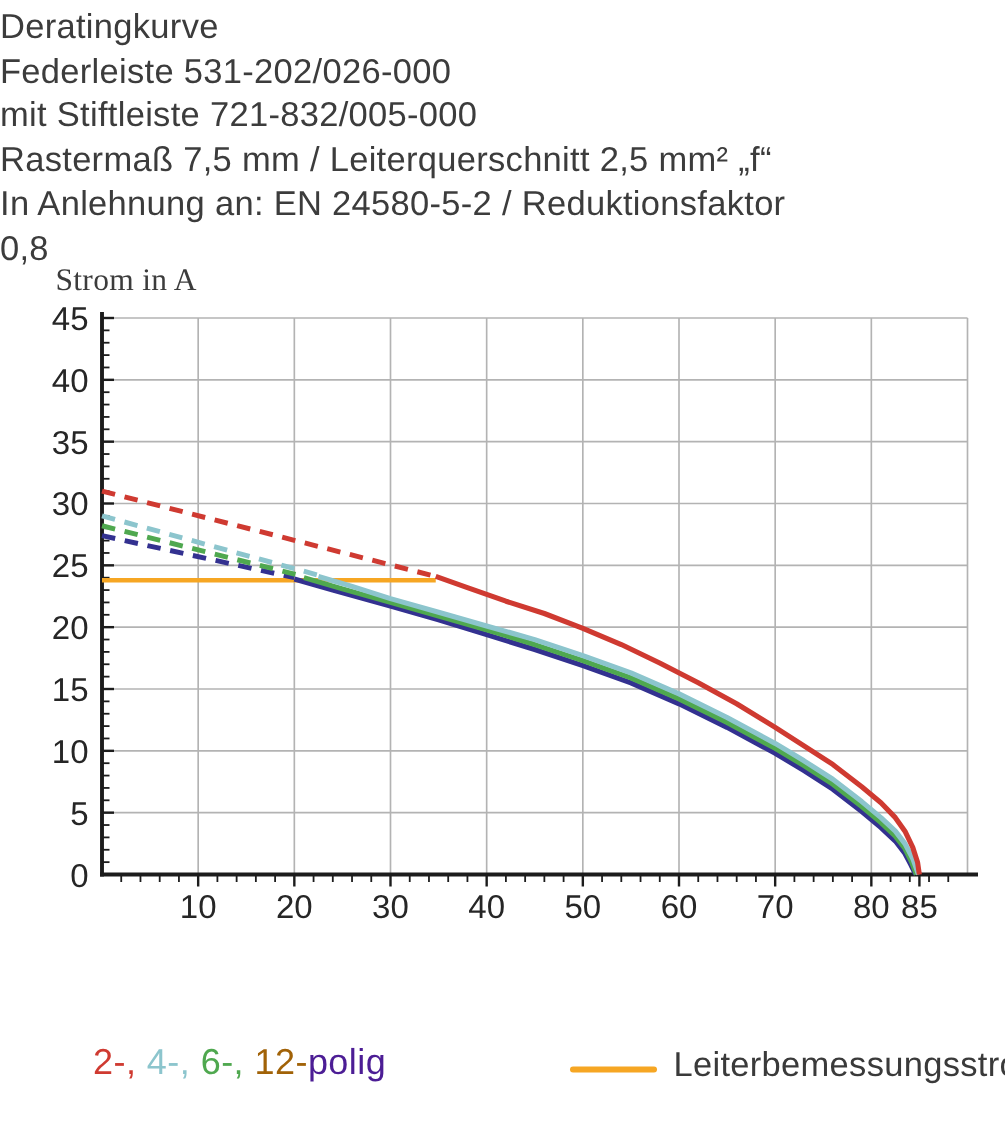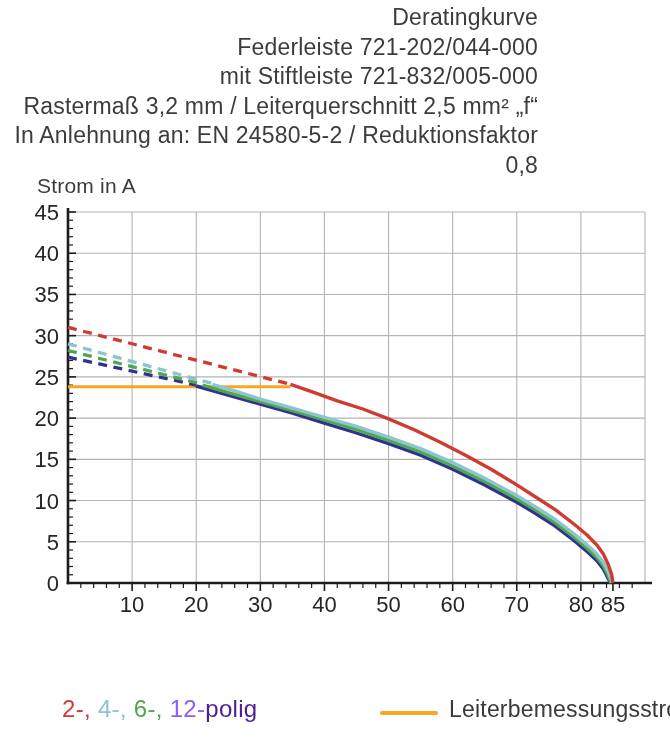--- a/index.html
+++ b/index.html
@@ -1,44 +1,44 @@
 <!DOCTYPE html>
 <html><head>
 <meta charset="utf-8">
 <style>
   html,body{margin:0;padding:0;background:#ffffff;}
   .page{
     position:relative;width:670px;height:752px;background:#ffffff;overflow:hidden;
     font-family:"Liberation Sans","DejaVu Sans",sans-serif;color:#3d3d3d;
   }
   .title-block{
-    position:absolute;top:3px;left:0;width:538px;text-align:right;
+    position:absolute;top:3px;left:0;width:538px;text-align:left;
     font-size:23px;line-height:29.6px;font-weight:400;color:#3c3c3c;letter-spacing:0.2px;
   }
-  .axis-title{position:absolute;font-size:21px;color:#3c3c3c;letter-spacing:0.2px;}
+  .axis-title{position:absolute;font-size:21px;color:#3c3c3c;letter-spacing:0.2px;font-family:Liberation Serif, serif;}
   .y-axis-title{left:37px;top:174px;}
   .x-axis-title{top:633px;right:32px;}
   .chart-svg{position:absolute;left:0;top:200px;}
   .legend-poles{
     position:absolute;left:62px;top:695px;font-size:24px;letter-spacing:0.3px;
     white-space:pre;
   }
   .legend-rated-swatch{position:absolute;left:380px;top:711px;width:58px;height:4px;border-radius:2px;}
   .legend-rated-label{position:absolute;left:449px;top:696px;font-size:23px;color:#3a3a3a;letter-spacing:0.2px;}
 </style>
 </head>
 <body>
 
 <div class="page">
 
   <div class="title-block">
     <div>Deratingkurve</div>
-    <div>Federleiste 721-202/044-000</div>
+    <div>Federleiste 531-202/026-000</div>
     <div>mit Stiftleiste 721-832/005-000</div>
-    <div>Rastermaß 3,2 mm / Leiterquerschnitt 2,5 mm² „f“</div>
+    <div>Rastermaß 7,5 mm / Leiterquerschnitt 2,5 mm² „f“</div>
     <div>In Anlehnung an: EN 24580-5-2 / Reduktionsfaktor 0,8</div>
   </div>
 
   <div class="axis-title y-axis-title">Strom in A</div>
 
   <svg id="chart" class="chart-svg" width="670" height="430" viewBox="0 0 670 430">
       <g>
         <line x1="132.11111111111111" y1="383" x2="132.11111111111111" y2="12" stroke="#b3b3b3" stroke-width="1.1"></line>
         <line x1="196.22222222222223" y1="383" x2="196.22222222222223" y2="12" stroke="#b3b3b3" stroke-width="1.1"></line>
         <line x1="260.33333333333337" y1="383" x2="260.33333333333337" y2="12" stroke="#b3b3b3" stroke-width="1.1"></line>
@@ -183,18 +183,18 @@
         <polyline points="68.0,150.5 202.6,184.3" stroke="#4fa84f" stroke-width="3.3" stroke-dasharray="9 6.5"></polyline>
         <polyline points="202.6,185.1 228.3,192.6 260.3,201.6 292.4,210.7 324.4,219.8 356.5,229.7 388.6,240.4 420.6,251.9 452.7,265.9 484.7,281.6 516.8,298.9 536.0,310.4 555.2,322.8 574.5,337.7 587.3,348.4 596.9,357.4 603.3,365.7 607.8,374.8 611.0,383.0" stroke="#4fa84f" stroke-width="3.4" stroke-linejoin="round"></polyline>
         <polyline points="68.0,143.9 212.3,183.5" stroke="#8cc5cd" stroke-width="3.3" stroke-dasharray="9 6.5"></polyline>
         <polyline points="212.3,184.3 234.7,190.9 260.3,199.1 292.4,208.2 324.4,217.3 356.5,226.4 388.6,237.1 420.6,248.6 452.7,262.6 484.7,278.3 516.8,295.6 536.0,307.2 555.2,319.5 574.5,334.4 587.3,345.1 596.9,354.1 603.3,362.4 608.5,372.3 612.3,383.0" stroke="#8cc5cd" stroke-width="3.4" stroke-linejoin="round"></polyline>
         <polyline points="68.0,127.4 290.5,184.3" stroke="#cf3a31" stroke-width="3.3" stroke-dasharray="9 6.5"></polyline>
         <polyline points="290.5,184.3 311.6,191.7 337.3,200.8 362.9,209.0 388.6,218.9 414.2,229.7 439.8,242.0 465.5,255.2 491.1,269.2 516.8,284.9 536.0,297.3 555.2,309.6 574.5,324.5 587.3,335.2 596.9,345.1 603.3,354.1 608.5,364.9 611.7,374.8 612.9,383.0" stroke="#cf3a31" stroke-width="3.4" stroke-linejoin="round"></polyline>
       </g>
     </svg>
 
 
-  <div class="legend-poles" id="legendPoles"><span style="color: rgb(207, 58, 49);">2-, </span><span style="color: rgb(140, 197, 205);">4-, </span><span style="color: rgb(79, 168, 79);">6-, </span><span style="color: #8b5cf6;">12-</span><span style="color: #4c1d95;">polig</span></div>
+  <div class="legend-poles" id="legendPoles"><span style="color: rgb(207, 58, 49);">2-, </span><span style="color: rgb(140, 197, 205);">4-, </span><span style="color: rgb(79, 168, 79);">6-, </span><span style="color: #a16207;">12-</span><span style="color: #4c1d95;">polig</span></div>
 
   <div class="legend-rated-swatch" id="ratedSwatch" style="background: rgb(246, 166, 35);"></div>
   <div class="legend-rated-label">Leiterbemessungsstrom</div>
 
 </div>
 
 </body></html>

